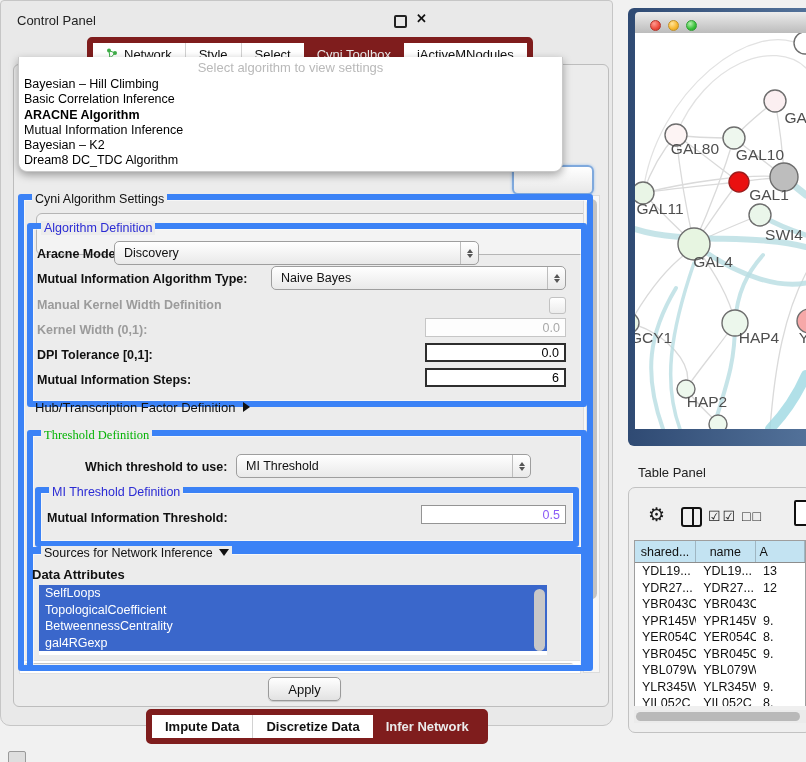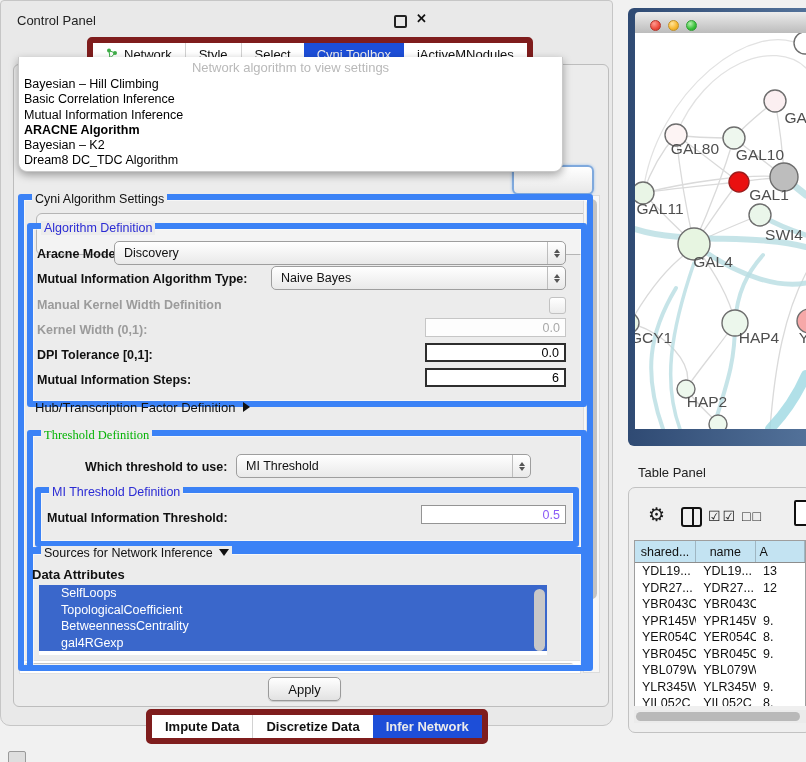--- a/index.html
+++ b/index.html
@@ -12,21 +12,21 @@
     border:1px solid #c6c6c6;border-radius:4px 4px 10px 10px;box-sizing:border-box;}
   #cp-title{left:16px;top:12px;font-size:13px;color:#222;}
   #float-icon{right:205px;top:14px;width:9px;height:9px;border:2px solid #222;border-radius:2px;}
   #close-icon{right:185px;top:10px;font-size:13px;font-weight:bold;color:#111;}
 
   .tabbar{height:23px;display:inline-flex;align-items:stretch;background:#fff;
     border:6px solid #7f1d1d;border-radius:5px;overflow:hidden;font-size:13px;}
   .tabbar .tab{display:flex;align-items:center;padding:0 13px;white-space:nowrap;color:#111;
     border-left:1px solid #d2d2d2;}
   .tabbar .tab:first-child{border-left:none;}
-  .tabbar .tab.sel{background:#1d4ed8;color:#ebebeb;border-left:none;}
+  .tabbar .tab.sel{background:#7f1d1d;color:#ebebeb;border-left:none;}
   .tabbar .tab.sel + .tab{border-left:none;}
   #top-tabs{left:86px;top:36px;}
   #bottom-tabs{left:145px;top:708px;font-weight:bold;}
   .net-glyph{display:inline-block;margin-right:6px;width:12px;height:13px;}
 
   
   #outer-panel{left:12px;top:63px;width:594px;height:641px;border:1px solid #bdbdbd;
     border-radius:6px;background:#ececec;}
   
   #combo-fragment{left:498px;top:100px;width:78px;height:26px;border:2px solid #7fa9dd;
@@ -72,21 +72,21 @@
 
   #manual-kernel-checkbox{left:548px;top:296px;width:15px;height:15px;border:1px solid #c2c2c2;
     border-radius:3px;background:linear-gradient(#fff,#ececec);}
 
   .tri-right{display:inline-block;width:0;height:0;border-top:5px solid transparent;
     border-bottom:5px solid transparent;border-left:7px solid #111;margin-left:8px;}
   .tri-down{display:inline-block;width:0;height:0;border-left:5px solid transparent;
     border-right:5px solid transparent;border-top:7px solid #111;margin-left:6px;vertical-align:1px;}
 
   #attr-list{position:absolute;left:38px;top:584px;width:508px;height:70px;background:#fff;overflow:hidden;}
-  .attr-item{height:16.5px;line-height:16.5px;background:#3a67cb;color:#fff;font-size:12.5px;padding-left:22px;}
+  .attr-item{height:16.5px;line-height:16.5px;background:#3a67cb;color:#fff;font-size:12.5px;padding-left:6px;}
   #attr-scroll-thumb{left:533px;top:588px;width:11px;height:62px;background:#c8c8c8;border-radius:6px;}
 
   
   #v-scroll{left:582px;top:194px;width:17px;height:478px;background:#f7f7f7;border:1px solid #dcdcdc;box-sizing:border-box;}
   #v-scroll-thumb{position:absolute;left:2px;top:3px;width:11px;height:400px;background:#c3c3c3;border-radius:6px;}
   #h-scroll{left:18px;top:659px;width:562px;height:14px;background:#fff;border:1px solid #e2e2e2;box-sizing:border-box;}
   #h-scroll-thumb{position:absolute;left:4px;top:2px;width:550px;height:8px;background:#c3c3c3;border-radius:5px;}
 
   #apply-button{left:267px;top:676px;width:71px;height:22px;border:1px solid #9a9a9a;border-radius:5px;
     background:linear-gradient(#ffffff,#e2e2e2);font-size:13px;display:flex;align-items:center;
@@ -172,21 +172,21 @@
   </div>
 
   <div class="group" style="left:17px;top:193px;width:563px;height:465px;">
     <span class="legend">Cyni Algorithm Settings</span>
   </div>
 
   <div class="group" style="left:26px;top:222px;width:548px;height:172px;">
     <span class="legend blue">Algorithm Definition</span>
   </div>
   <div class="lbl" style="left:36px;top:246px;">Aracne Mode:</div>
-  <div class="combo" style="left:113px;top:240px;width:452px;">
+  <div class="combo" style="left:113px;top:240px;width:365px;">
     <span>Discovery</span>
     <span class="arrows">
         <i class="up"></i>
         <i class="dn"></i>
       </span>
   </div>
   <div class="lbl" style="left:36px;top:271px;">Mutual Information Algorithm Type:</div>
   <div class="combo" style="left:270px;top:265px;width:295px;">
     <span>Naive Bayes</span>
     <span class="arrows">
@@ -245,26 +245,26 @@
       <div class="tab">
         <span>Discretize Data</span>
       </div>
       <div class="tab sel">
         <span>Infer Network</span>
       </div>
     </div>
 </div>
 
 <div class="abs" id="algo-overlay">
-  <div id="algo-placeholder">Network algorithm to view settings</div>
+  <div id="algo-placeholder">Select algorithm to view settings</div>
   <div id="algorithm-list">
       <div class="algo-item">Bayesian – Hill Climbing</div>
       <div class="algo-item">Basic Correlation Inference</div>
+      <div class="algo-item sel">ARACNE Algorithm</div>
       <div class="algo-item">Mutual Information Inference</div>
-      <div class="algo-item sel">ARACNE Algorithm</div>
       <div class="algo-item">Bayesian – K2</div>
       <div class="algo-item">Dream8 DC_TDC Algorithm</div>
     </div>
 </div>
 
 <div class="abs" id="network-window">
   <div id="net-titlebar">
     <div class="light" id="light-close"></div>
     <div class="light" id="light-min"></div>
     <div class="light" id="light-zoom"></div>

